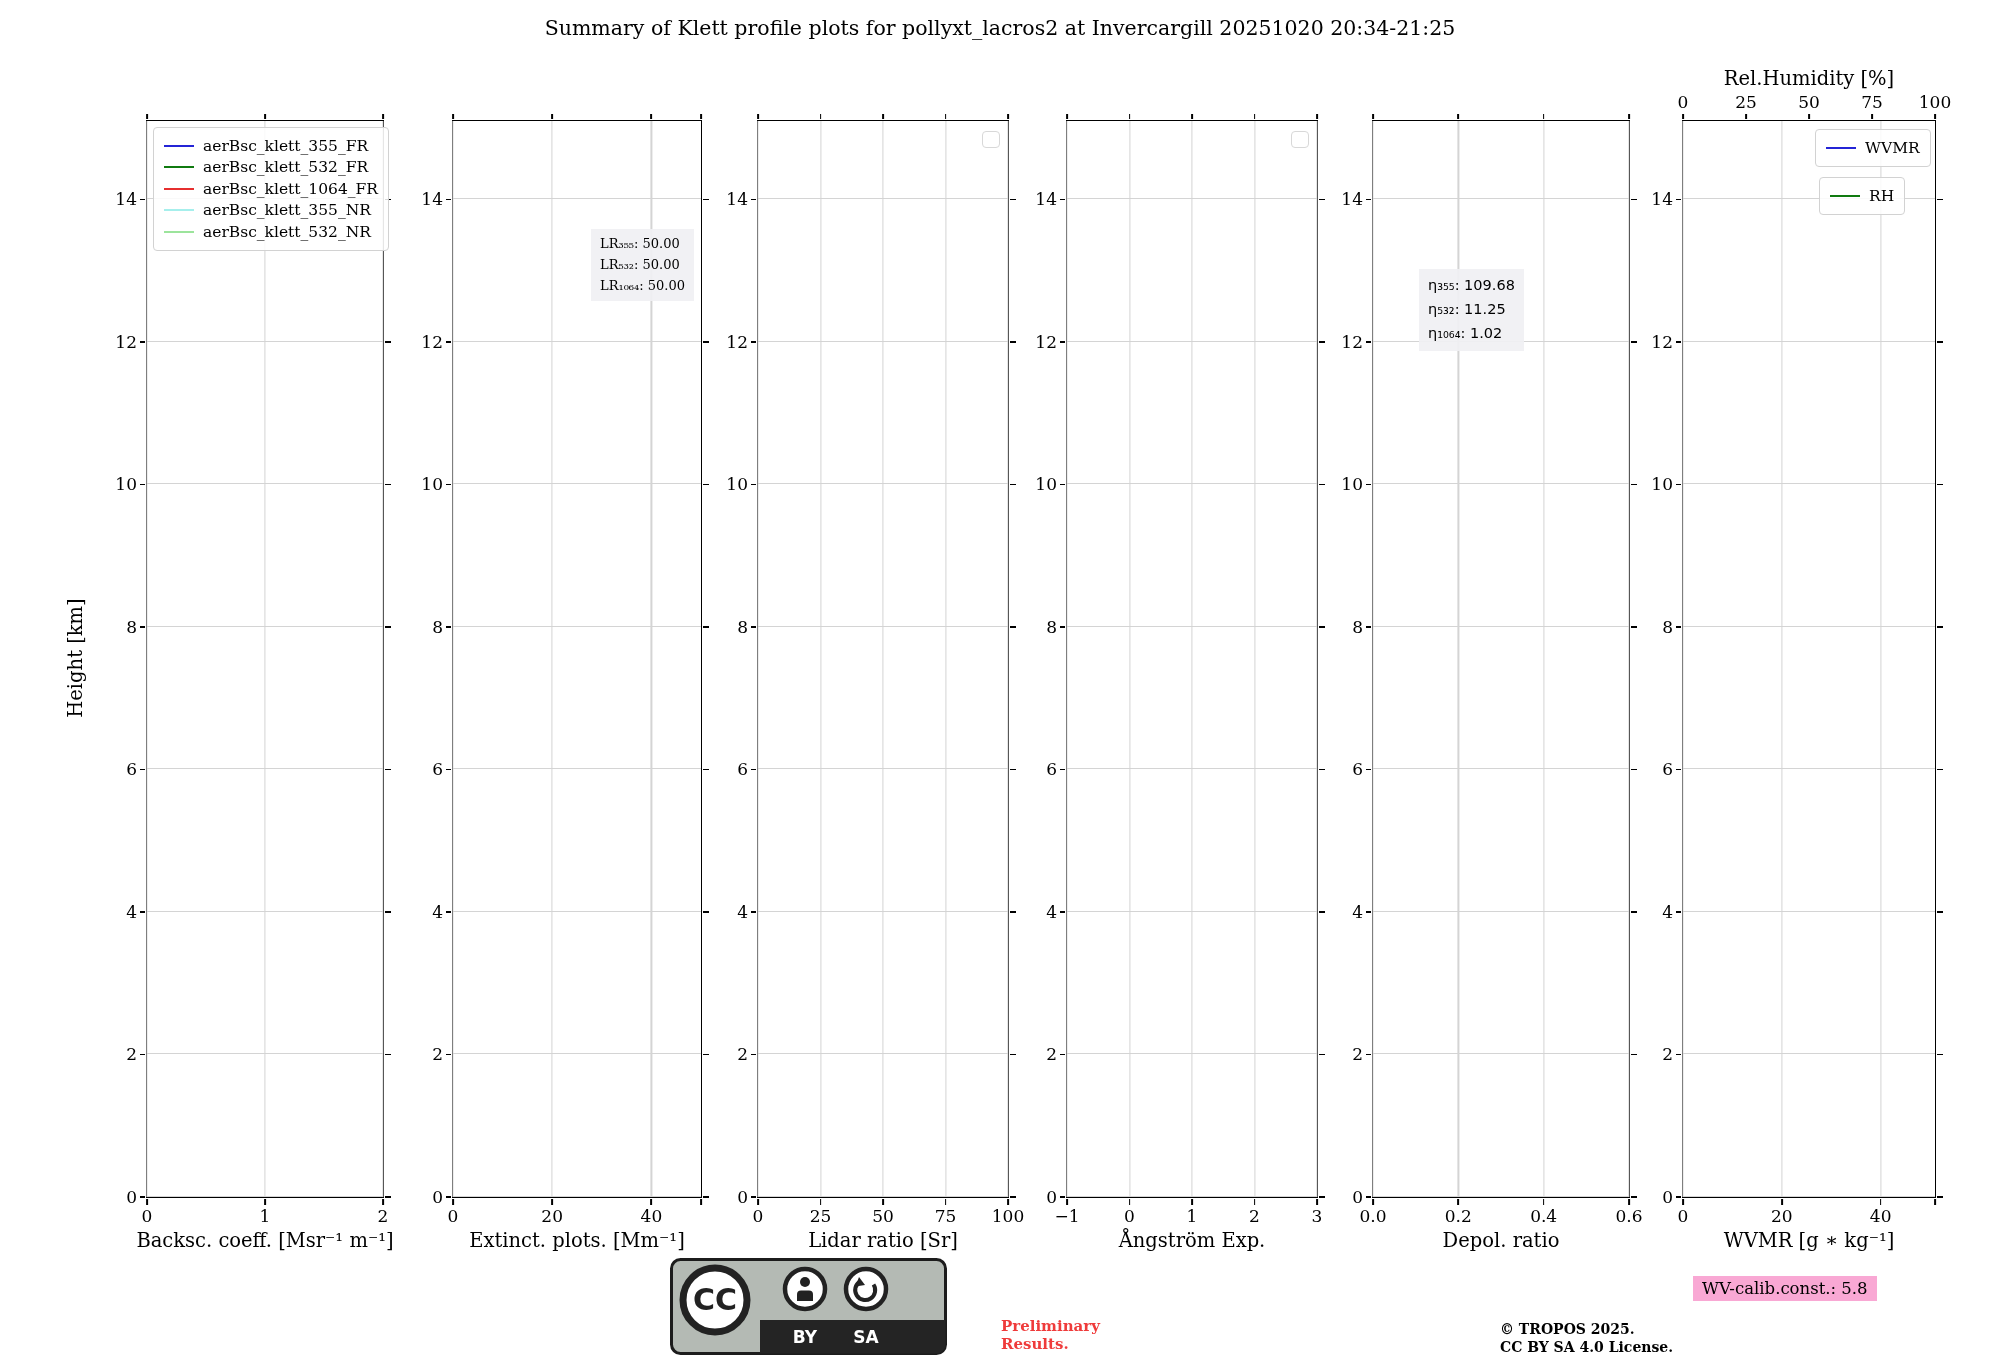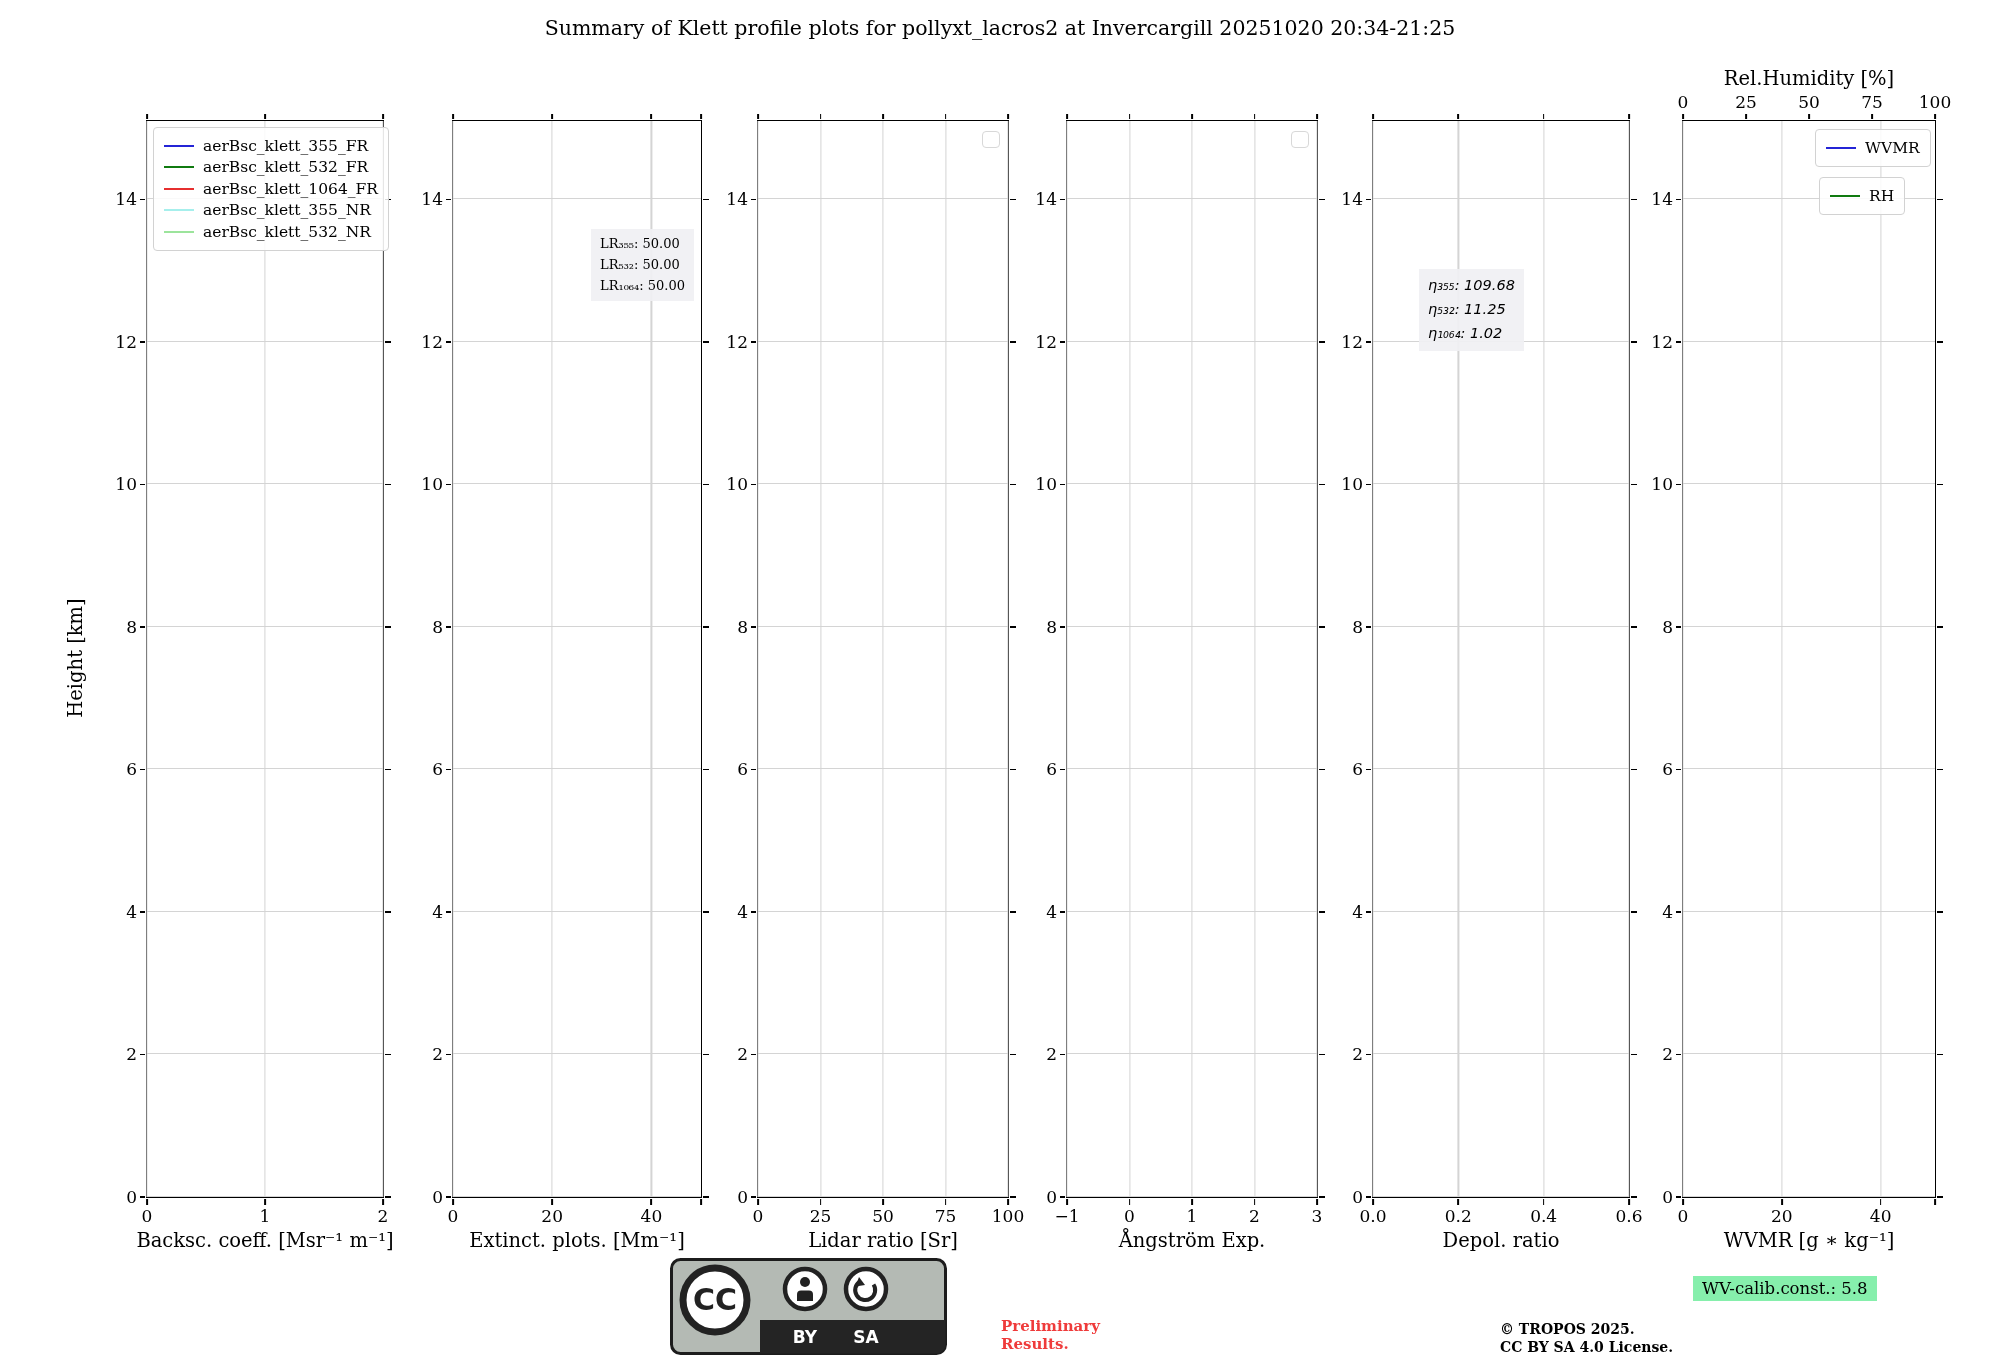--- a/index.html
+++ b/index.html
@@ -29,31 +29,31 @@
   .legend.tl{left:6px;top:6px;}
   .legend-row{display:flex;align-items:center;gap:9px;height:21.5px;font-size:15.5px;white-space:nowrap;}
   .swatch{width:30px;height:0;border-top:2.6px solid #000;flex:none;}
   .legend-label{display:block;}
   .legend-empty{position:absolute;top:10px;right:8px;width:16px;height:15px;border:1px solid #d8d8d8;
        border-radius:4px;background:rgba(255,255,255,0.8);z-index:3;}
   .annot{position:absolute;background:rgba(240,240,243,0.92);padding:5px 9px;z-index:3;white-space:nowrap;}
   .annot-line{display:block;}
   .plot[data-idx="1"] .annot{left:138px;top:108px;font-size:13px;line-height:1.6;}
   .plot[data-idx="4"] .annot{left:46px;top:148px;font-size:14.5px;line-height:1.65;
-       font-family:"DejaVu Sans","Liberation Sans",sans-serif;font-style:italic;}
+       font-family:"DejaVu Sans","Liberation Sans",sans-serif;}
   .plot[data-idx="5"] .legend-s0{left:132px;top:8px;}
   .plot[data-idx="5"] .legend-s1{left:136px;top:56px;}
   
   .ref-box{position:absolute;left:195px;top:1278px;background:#f4f5f6;padding:5px 11px;
        font-size:15.5px;line-height:1.45;}
   .cc-badge{position:absolute;left:670px;top:1258px;width:277px;height:97px;}
   .preliminary{position:absolute;left:1001px;top:1317px;color:#ef3b3b;font-weight:bold;
        font-size:15px;line-height:1.2;}
   .tropos{position:absolute;left:1500px;top:1320px;font-weight:bold;font-size:14px;line-height:1.3;}
-  .wv-box{position:absolute;left:1693px;top:1276px;background:#86efac;padding:3px 9px;font-size:16.5px;}
+  .wv-box{position:absolute;left:1693px;top:1276px;background:#f9a8d4;padding:3px 9px;font-size:16.5px;}
 </style>
 </head>
 <body>
 
 <div id="fig">
 
   <div class="fig-title">Summary of Klett profile plots for pollyxt_lacros2 at Invercargill 20251020 20:34-21:25</div>
   <div class="y-axis-label">Height [km]</div>
 
   <div class="plot" data-idx="0" style="left:146px;width:236px;">

